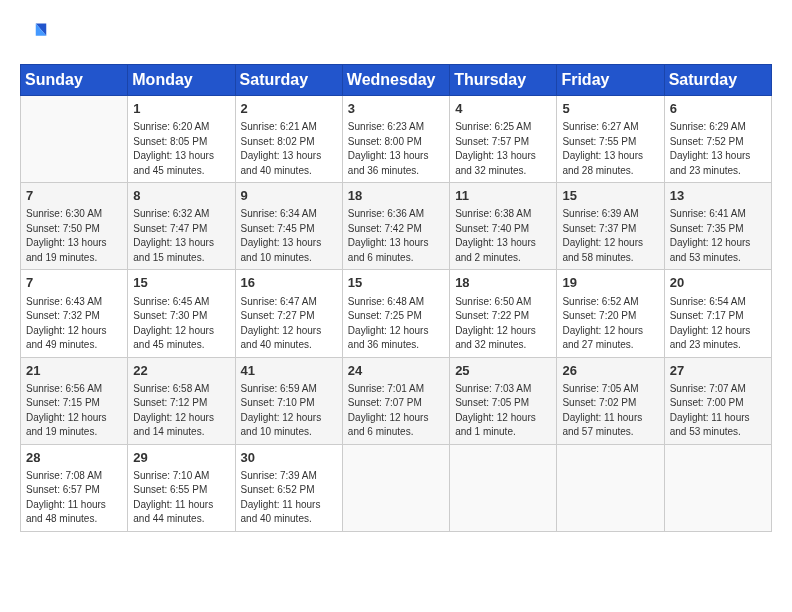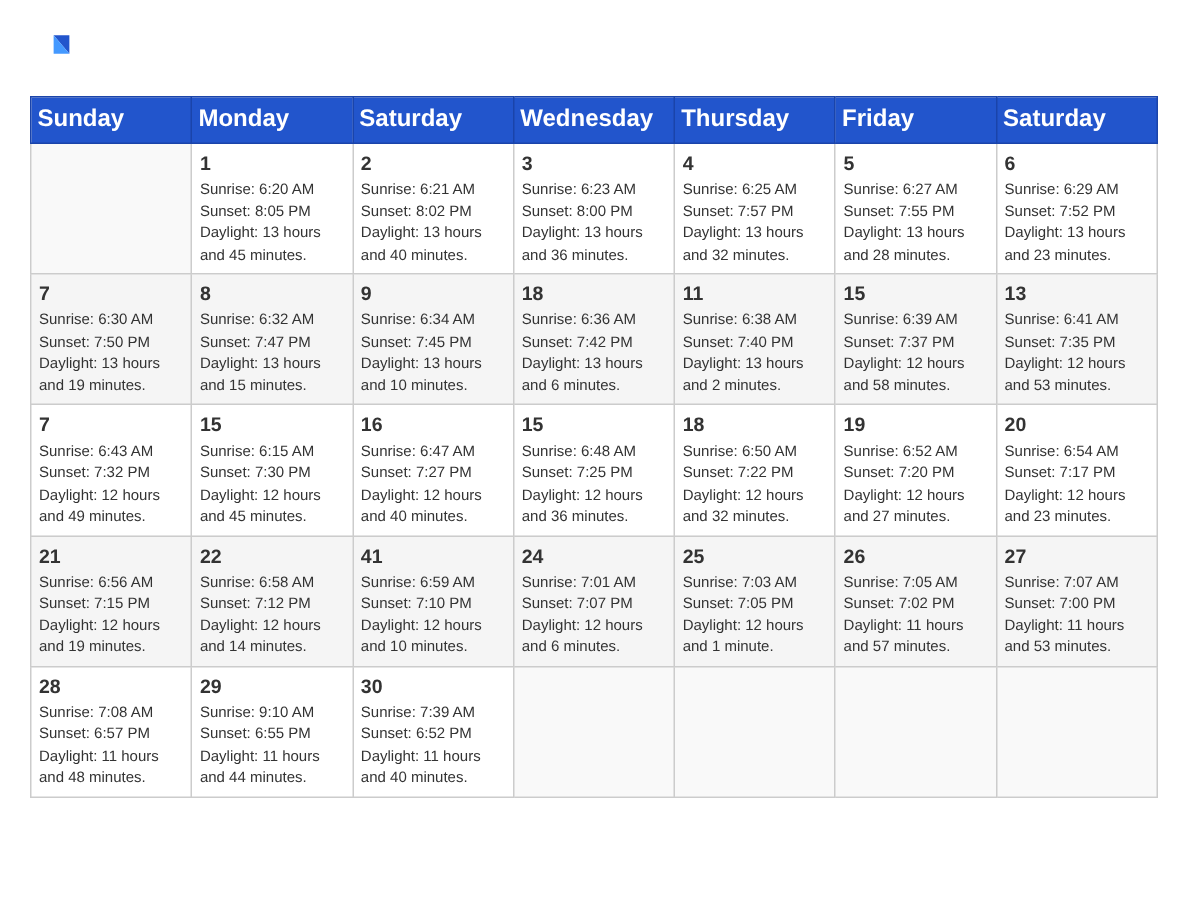--- a/index.html
+++ b/index.html
@@ -216,21 +216,21 @@
       <tr>
         <td>
           <span class="day-num">7</span>
           <div class="cell-content">Sunrise: 6:43 AM
 Sunset: 7:32 PM
 Daylight: 12 hours
 and 49 minutes.</div>
         </td>
         <td>
           <span class="day-num">15</span>
-          <div class="cell-content">Sunrise: 6:15 AM
+          <div class="cell-content">Sunrise: 6:45 AM
 Sunset: 7:30 PM
 Daylight: 12 hours
 and 45 minutes.</div>
         </td>
         <td>
           <span class="day-num">16</span>
           <div class="cell-content">Sunrise: 6:47 AM
 Sunset: 7:27 PM
 Daylight: 12 hours
 and 40 minutes.</div>
@@ -318,21 +318,21 @@
       <tr>
         <td>
           <span class="day-num">28</span>
           <div class="cell-content">Sunrise: 7:08 AM
 Sunset: 6:57 PM
 Daylight: 11 hours
 and 48 minutes.</div>
         </td>
         <td>
           <span class="day-num">29</span>
-          <div class="cell-content">Sunrise: 9:10 AM
+          <div class="cell-content">Sunrise: 7:10 AM
 Sunset: 6:55 PM
 Daylight: 11 hours
 and 44 minutes.</div>
         </td>
         <td>
           <span class="day-num">30</span>
           <div class="cell-content">Sunrise: 7:39 AM
 Sunset: 6:52 PM
 Daylight: 11 hours
 and 40 minutes.</div>

